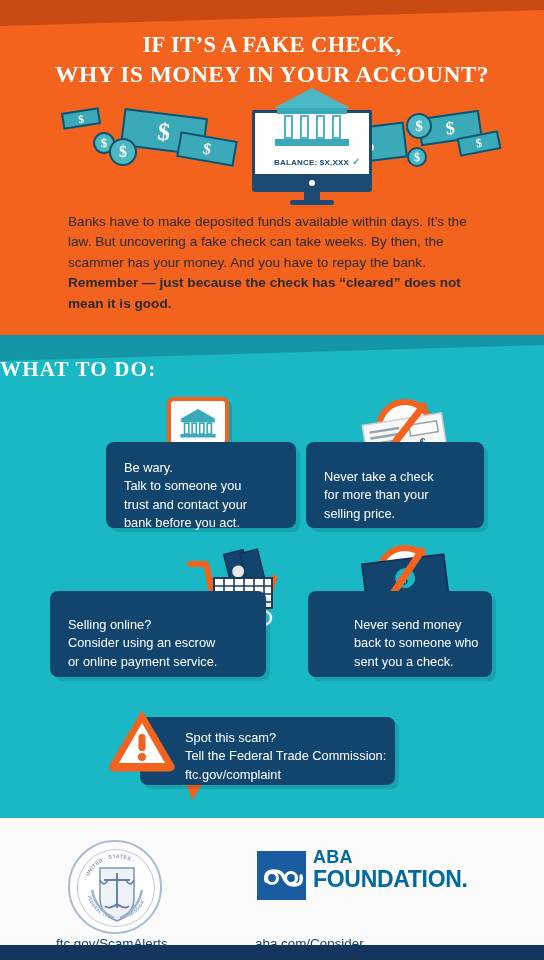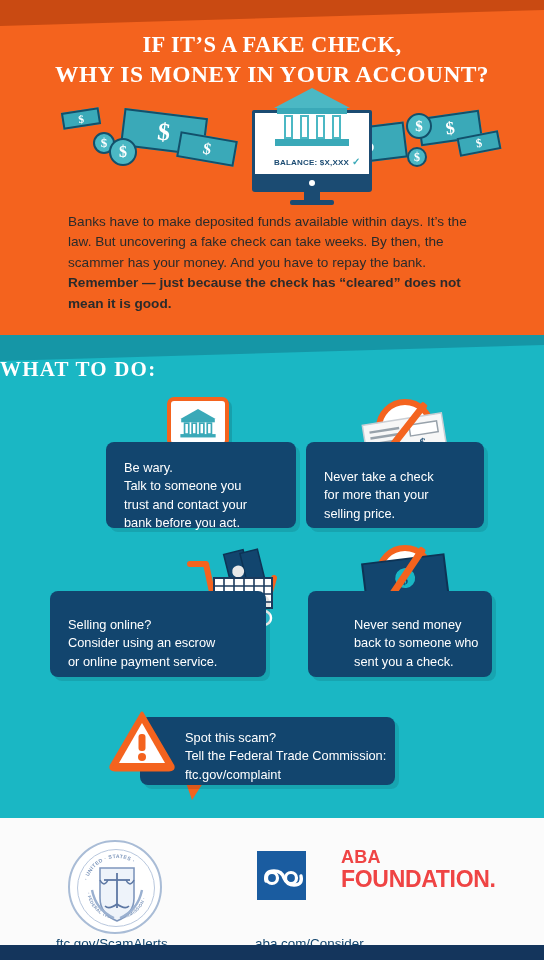--- a/index.html
+++ b/index.html
@@ -136,21 +136,21 @@
     border-radius:50%; border:2px solid #a9bcd6; background:#ffffff;
   }
   .seal-ring2 {
     position:absolute; left:7px; top:7px; width:78px; height:78px;
     border-radius:50%; border:1.5px solid #b9c8de;
   }
   .aba-mark {
     position:absolute; left:257px; top:33px; width:49px; height:49px;
     background:#1a5ca0;
   }
-  .aba-txt { position:absolute; left:313px; top:30px; color:#ef4444;margin-left:28px; }
+  .aba-txt { position:absolute; left:313px; top:30px; color:#0369a1; }
   .aba-aba { font-size:18px; font-weight:bold; letter-spacing:0.3px; line-height:1; }
   .aba-found { font-size:23px; font-weight:bold; letter-spacing:-0.3px; line-height:1.05; margin-top:1px; }
   .foot-link {
     position:absolute; top:118px; color:#12456e; font-size:13.4px;
   }
   .bottombar {
     position:absolute; left:0; top:945px; width:544px; height:15px;
     background:#14355c;
   }
 </style>

